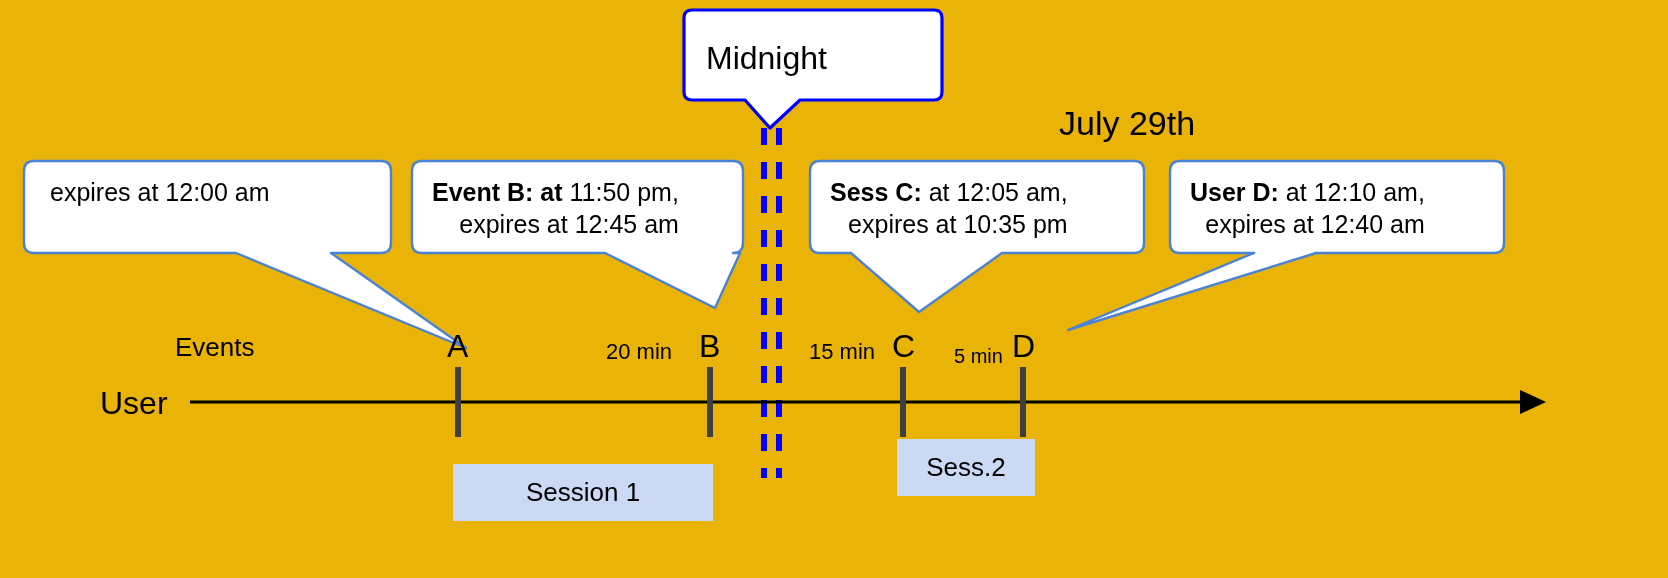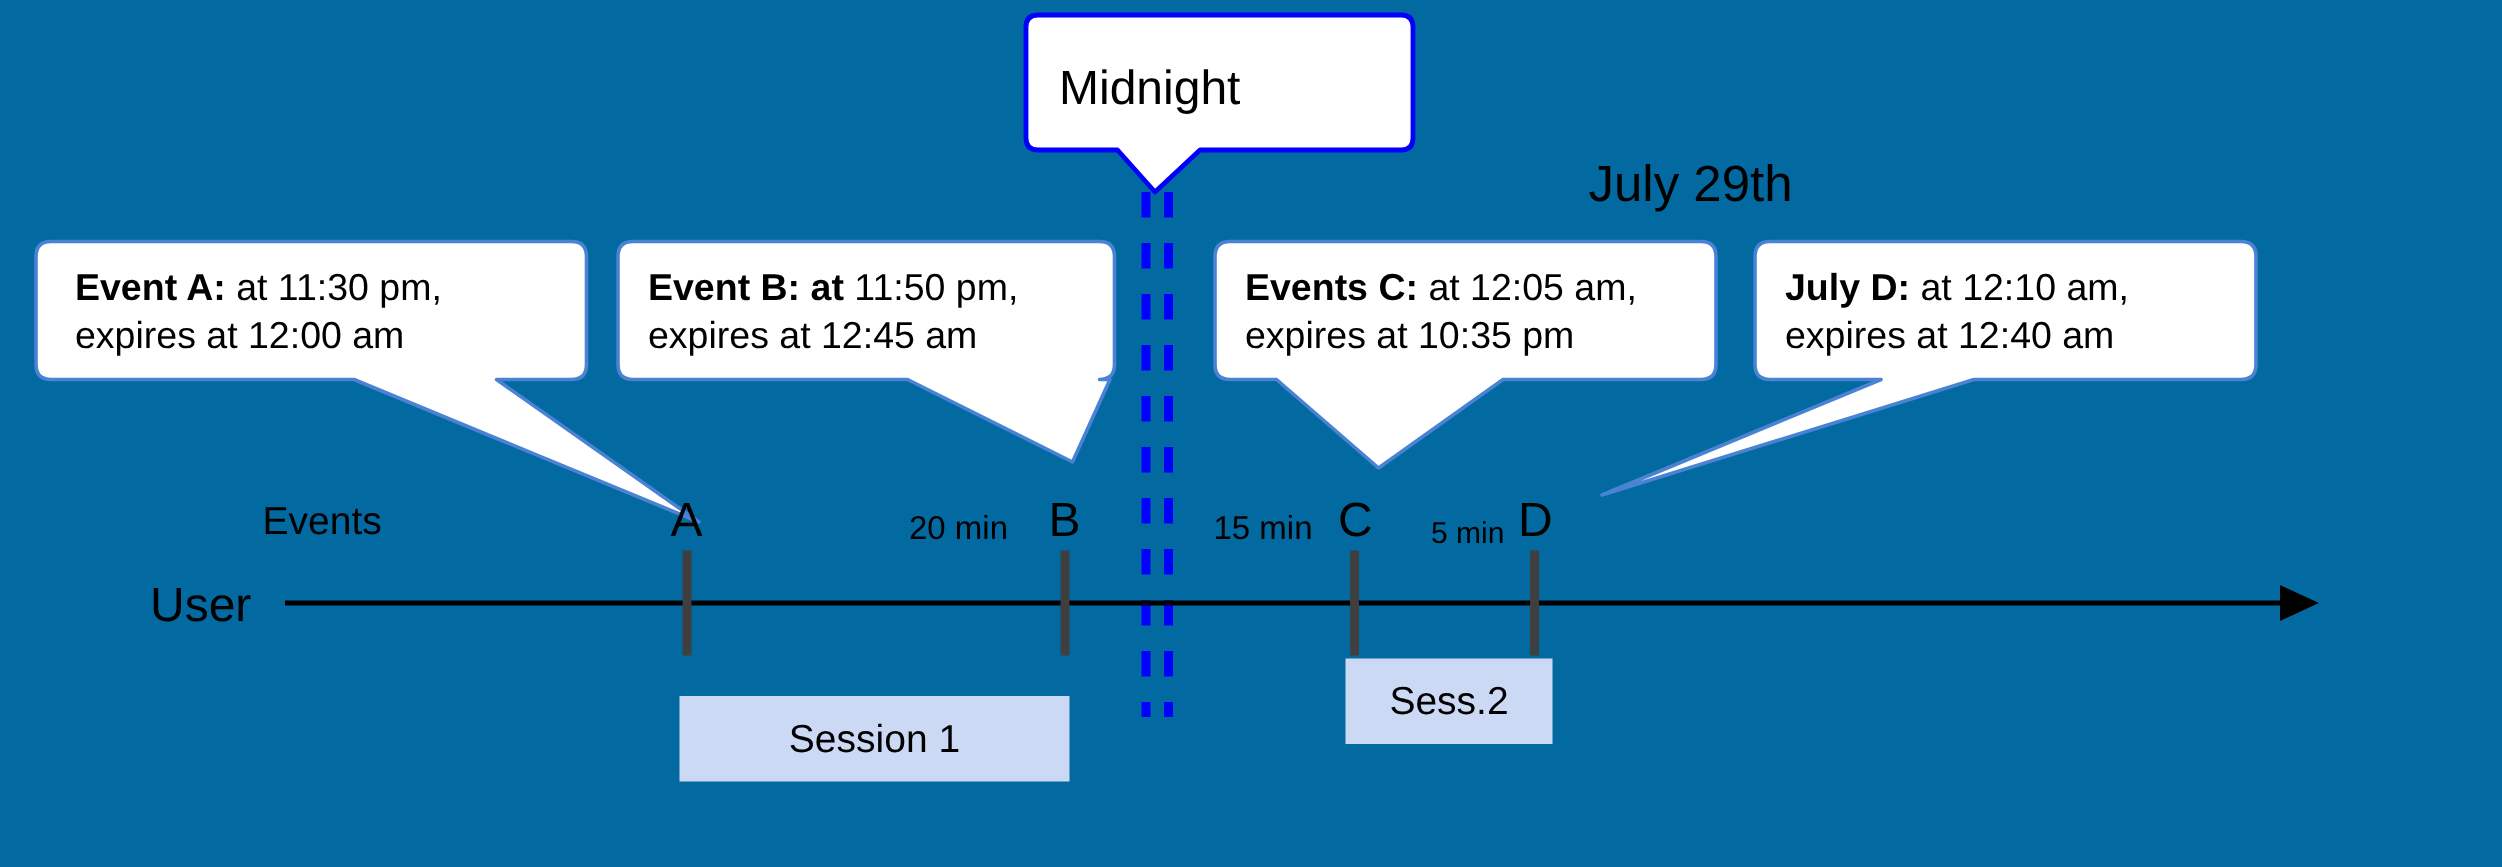--- a/index.html
+++ b/index.html
@@ -11,21 +11,22 @@
     width: 1668px;
     height: 578px;
     font-family: "Liberation Sans", sans-serif;
     color: #000000;
     overflow: hidden;
   }
   #stage {
     position: relative;
     width: 1668px;
     height: 578px;
-    background: #0369a1;
+    background: #eab308;
+    text-align: right;
   }
   #stage svg.layer {
     position: absolute;
     left: 0;
     top: 0;
     width: 1668px;
     height: 578px;
   }
   .txt {
     position: absolute;
@@ -106,36 +107,35 @@
       <line x1="903" y1="367" x2="903" y2="437" stroke="#3f3f3f" stroke-width="6"></line>
       <line x1="1023" y1="367" x2="1023" y2="437" stroke="#3f3f3f" stroke-width="6"></line>
     </g>
   </svg>
 
   <div class="txt midnight-text" style="left:706px; top:40px;">Midnight</div>
 
   <div class="txt date-label" style="left:1036px; top:103px;margin-left:23px;">July 29th</div>
 
   <div class="callout-text" style="left:50px; top:177px;">
-    <div><b>Event A:</b><span> at 11:30 pm,</span></div>
     <div>expires at 12:00 am</div>
   </div>
 
   <div class="callout-text" style="left:432px; top:177px;">
     <div><b>Event B: at</b><span> 11:50 pm,</span></div>
     <div>expires at 12:45 am</div>
   </div>
 
   <div class="callout-text" style="left:830px; top:177px;">
-    <div><b>Events C:</b><span> at 12:05 am,</span></div>
+    <div><b>Sess C:</b><span> at 12:05 am,</span></div>
     <div>expires at 10:35 pm</div>
   </div>
 
   <div class="callout-text" style="left:1190px; top:177px;">
-    <div><b>July D:</b><span>  at 12:10 am,</span></div>
+    <div><b>User D:</b><span>  at 12:10 am,</span></div>
     <div>expires at 12:40 am</div>
   </div>
 
   <div class="txt events-label" style="left:175px; top:332px;">Events</div>
   <div class="txt axis-name" style="left:100px; top:385px;">User</div>
 
   <div class="txt tick-label" style="left:447px; top:328px;">A</div>
   <div class="txt tick-label" style="left:699px; top:328px;">B</div>
   <div class="txt tick-label" style="left:892px; top:328px;">C</div>
   <div class="txt tick-label" style="left:1012px; top:328px;">D</div>

